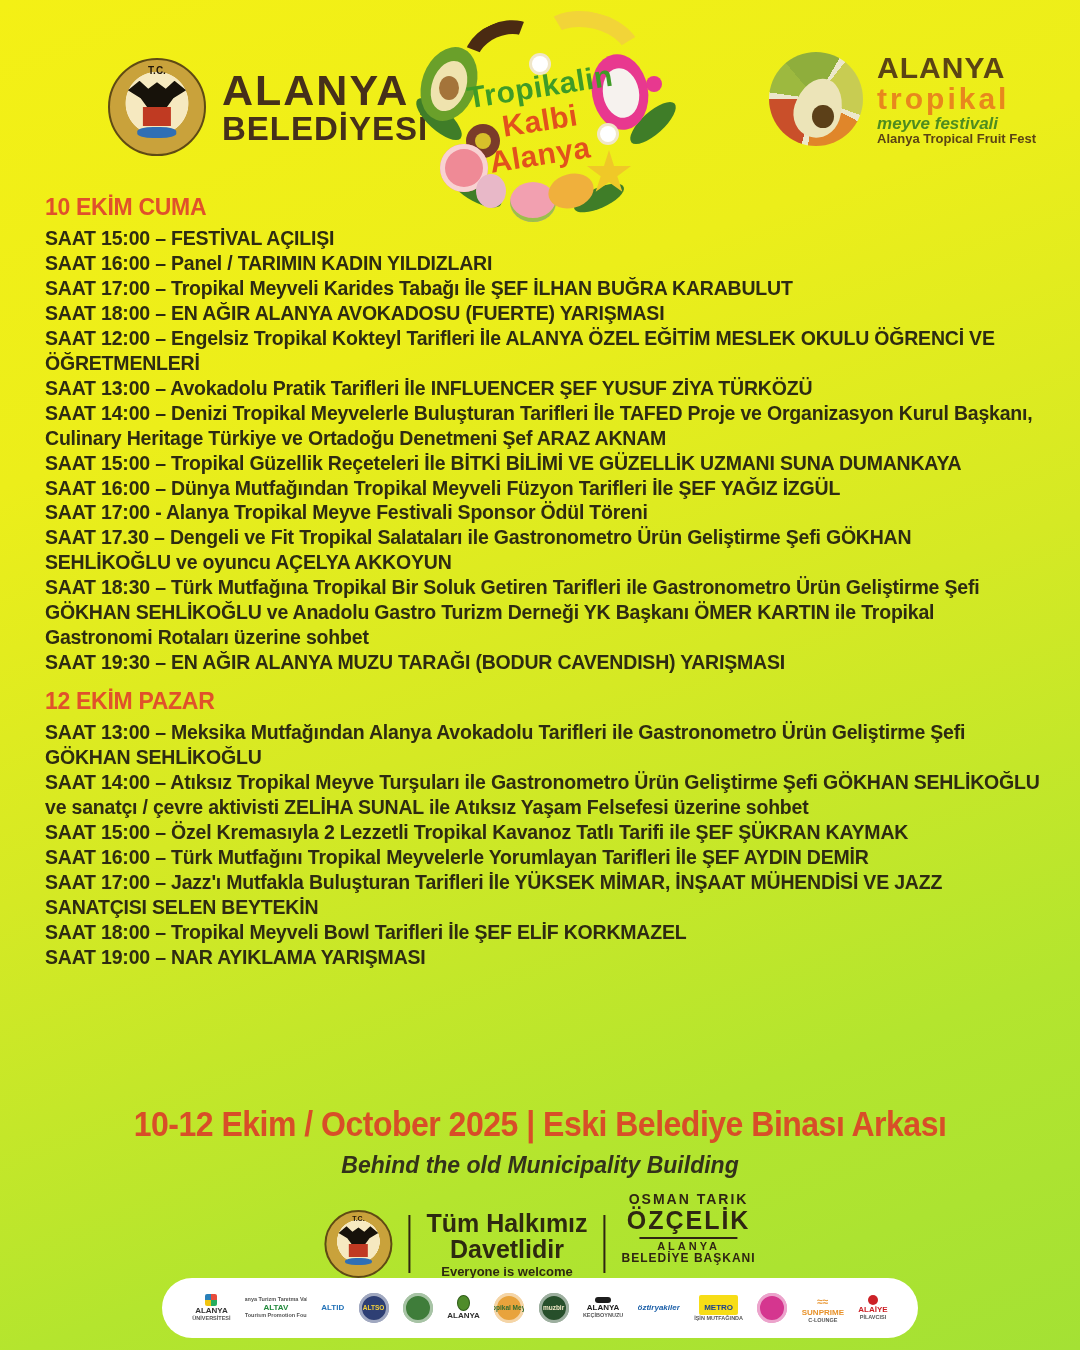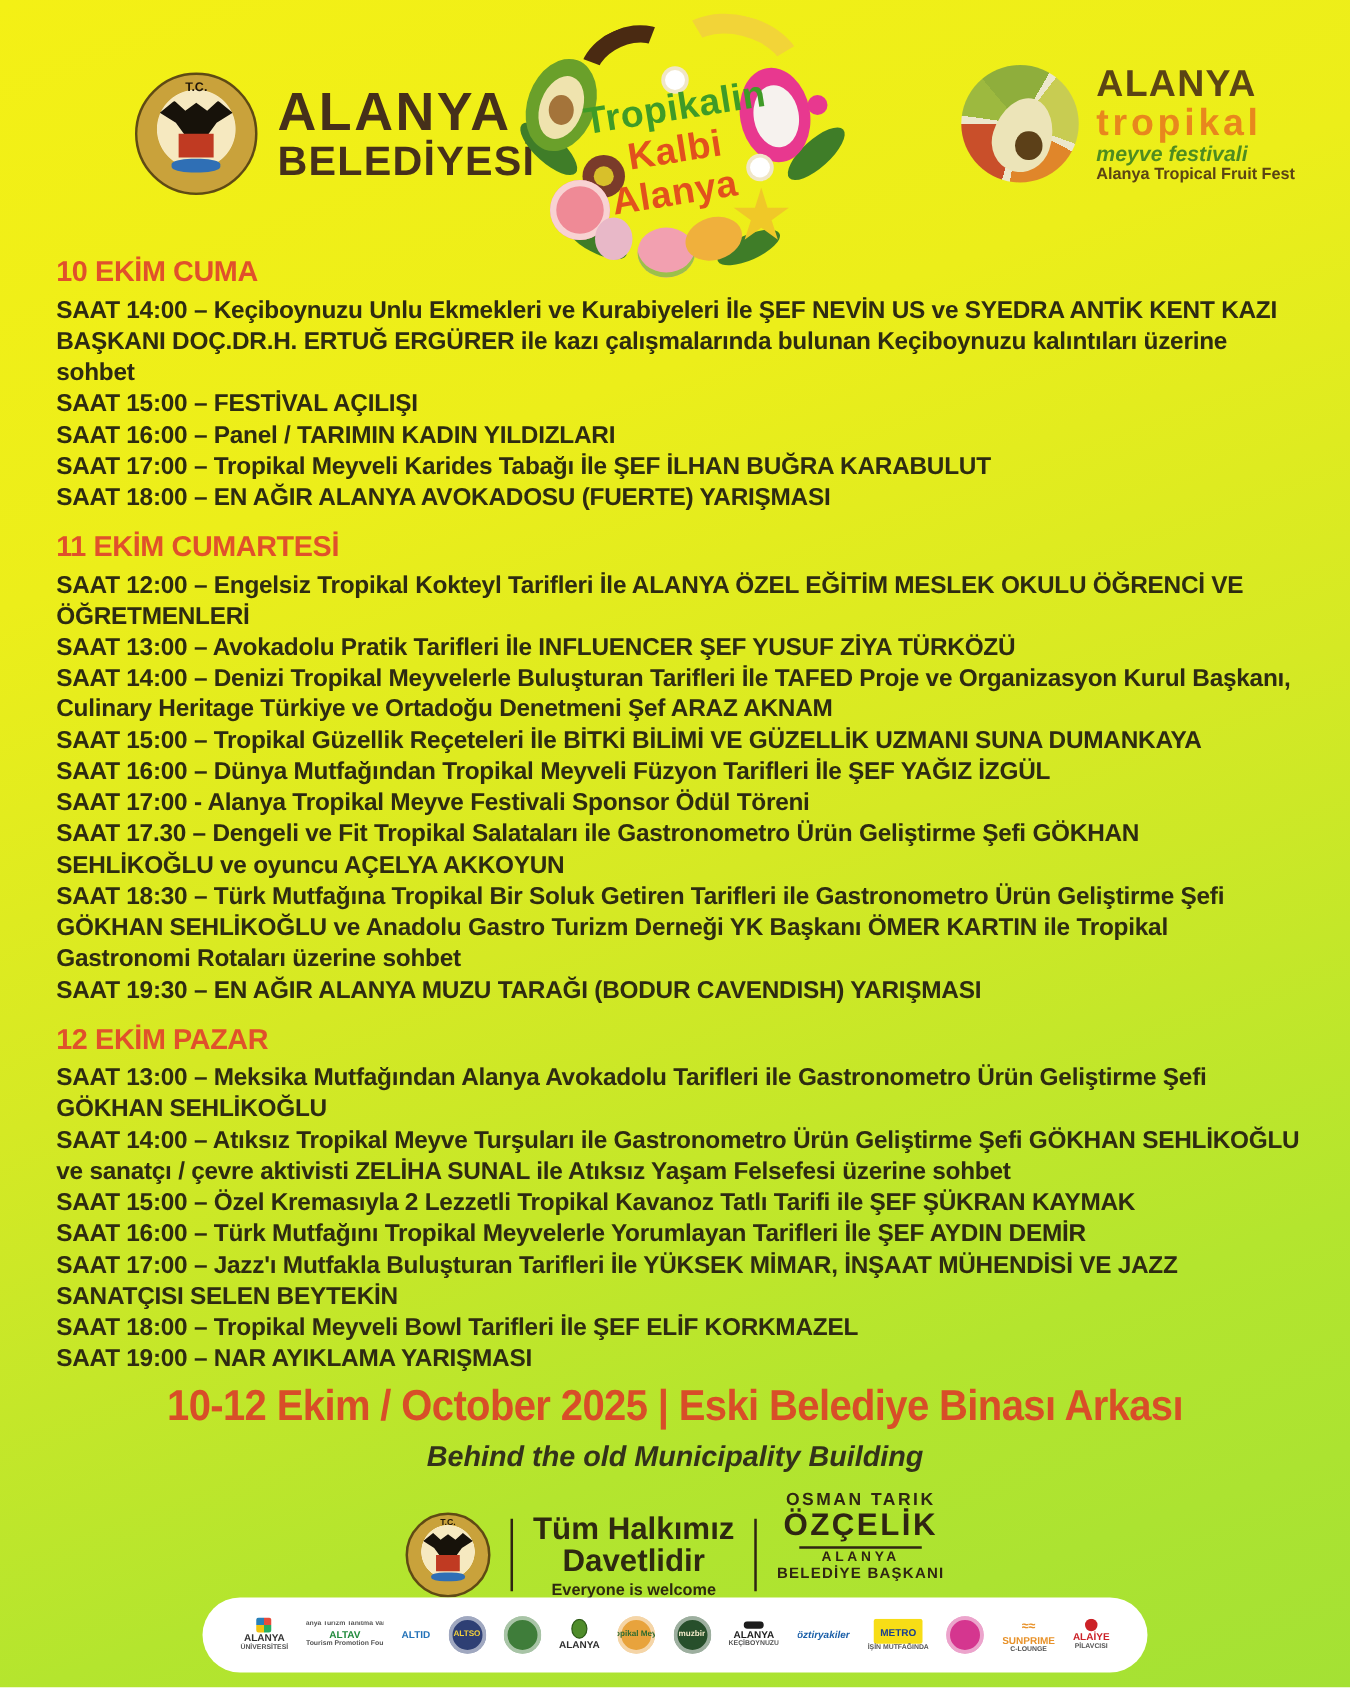--- a/index.html
+++ b/index.html
@@ -43,21 +43,21 @@
     border-radius:50%/58% 58% 42% 42%;transform:rotate(18deg)}
   .mosaic .pit{position:absolute;left:46%;top:56%;width:23%;height:25%;background:#5c4018;border-radius:50%}
   .fest-text{display:flex;flex-direction:column;line-height:1.04}
   .f1{font-size:30px;font-weight:bold;color:#5b4414;letter-spacing:1px}
   .f2{font-size:30px;font-weight:bold;color:#e8871d;letter-spacing:3px}
   .f3{font-size:17px;font-weight:bold;font-style:italic;color:#4f8c1f}
   .f4{font-size:13px;font-weight:bold;color:#5b4414}
   
   .schedule{position:absolute;top:194px;left:45px;right:38px}
   .day-title{color:#e0512b;font-size:23px;font-weight:bold;margin:13px 0 5px;letter-spacing:-.3px}
-  .day:first-child .day-title{margin-top:10px}
+  .day:first-child .day-title{margin-top:0}
   .events{list-style:none;margin:0;padding:0}
   .event{font-size:19.5px;font-weight:bold;color:#2e2b11;line-height:1.28;letter-spacing:-.2px}
   
   .date-line{position:absolute;top:1106px;width:100%;text-align:center;color:#d84e28;
     font-size:32px;font-weight:bold;letter-spacing:-.5px;transform:scaleY(1.08)}
   .loc-en{position:absolute;top:1152px;width:100%;text-align:center;font-style:italic;
     font-weight:bold;font-size:23px;color:#33321a}
   .invite-row{position:absolute;top:1192px;left:50%;transform:translateX(-50%);
     display:flex;align-items:center;gap:16px}
   .vrule{width:2px;height:58px;background:#2f2612}
@@ -144,30 +144,28 @@
       <span class="f2">tropikal</span>
       <span class="f3">meyve festivali</span>
       <span class="f4">Alanya Tropical Fruit Fest</span>
     </div>
   </div>
 
   <div class="schedule">
   <section class="day">
     <h2 class="day-title">10 EKİM CUMA</h2>
     <ul class="events">
-          <li class="event">SAAT 14:00 – Keçiboynuzu Unlu Ekmekleri ve Kurabiyeleri İle ŞEF NEVİN US ve SYEDRA ANTİK KENT KAZI BAŞKANI DOÇ.DR.H. ERTUĞ ERGÜRER ile kazı çalışmalarında bulunan Keçiboynuzu kalıntıları üzerine sohbet</li>
           <li class="event">SAAT 15:00 – FESTİVAL AÇILIŞI</li>
           <li class="event">SAAT 16:00 – Panel / TARIMIN KADIN YILDIZLARI</li>
           <li class="event">SAAT 17:00 – Tropikal Meyveli Karides Tabağı İle ŞEF İLHAN BUĞRA KARABULUT</li>
           <li class="event">SAAT 18:00 – EN AĞIR ALANYA AVOKADOSU (FUERTE) YARIŞMASI</li>
         </ul>
   </section>
 
   <section class="day">
-    <h2 class="day-title">11 EKİM CUMARTESİ</h2>
     <ul class="events">
           <li class="event">SAAT 12:00 – Engelsiz Tropikal Kokteyl Tarifleri İle ALANYA ÖZEL EĞİTİM MESLEK OKULU ÖĞRENCİ VE ÖĞRETMENLERİ</li>
           <li class="event">SAAT 13:00 – Avokadolu Pratik Tarifleri İle INFLUENCER ŞEF YUSUF ZİYA TÜRKÖZÜ</li>
           <li class="event">SAAT 14:00 – Denizi Tropikal Meyvelerle Buluşturan Tarifleri İle TAFED Proje ve Organizasyon Kurul Başkanı, Culinary Heritage Türkiye ve Ortadoğu Denetmeni Şef ARAZ AKNAM</li>
           <li class="event">SAAT 15:00 – Tropikal Güzellik Reçeteleri İle BİTKİ BİLİMİ VE GÜZELLİK UZMANI SUNA DUMANKAYA</li>
           <li class="event">SAAT 16:00 – Dünya Mutfağından Tropikal Meyveli Füzyon Tarifleri İle ŞEF YAĞIZ İZGÜL</li>
           <li class="event">SAAT 17:00 - Alanya Tropikal Meyve Festivali Sponsor Ödül Töreni</li>
           <li class="event">SAAT 17.30 – Dengeli ve Fit Tropikal Salataları ile Gastronometro Ürün Geliştirme Şefi GÖKHAN SEHLİKOĞLU ve oyuncu AÇELYA AKKOYUN</li>
           <li class="event">SAAT 18:30 – Türk Mutfağına Tropikal Bir Soluk Getiren Tarifleri ile Gastronometro Ürün Geliştirme Şefi GÖKHAN SEHLİKOĞLU ve Anadolu Gastro Turizm Derneği YK Başkanı ÖMER KARTIN ile Tropikal Gastronomi Rotaları üzerine sohbet</li>
           <li class="event">SAAT 19:30 – EN AĞIR ALANYA MUZU TARAĞI (BODUR CAVENDISH) YARIŞMASI</li>

